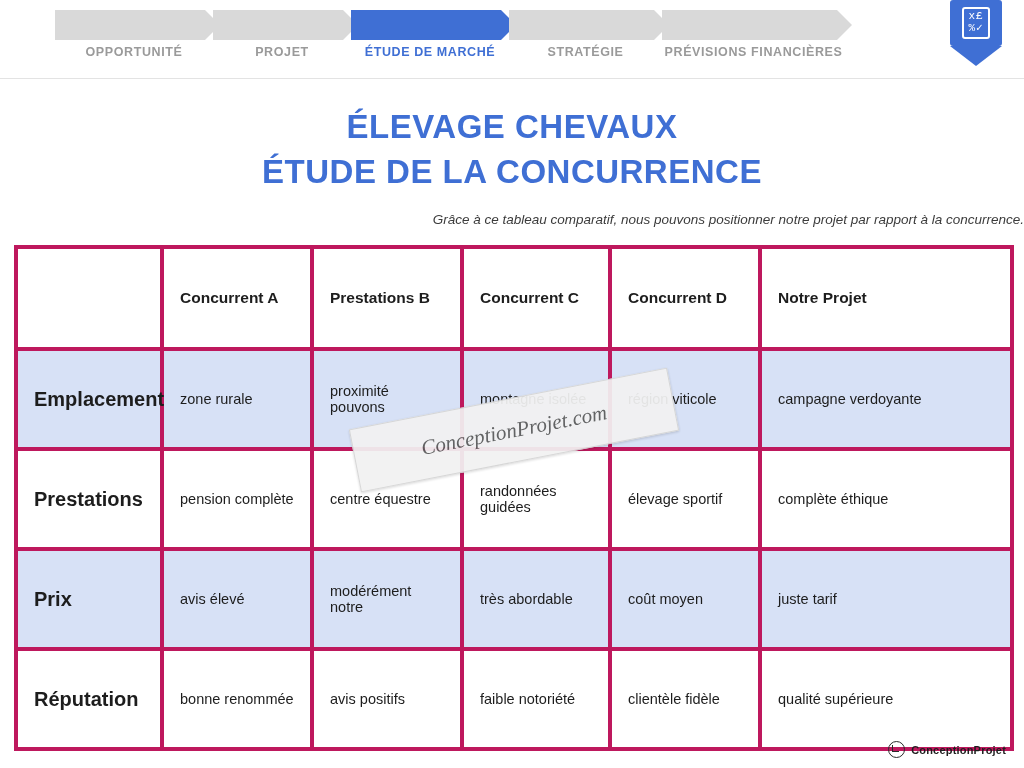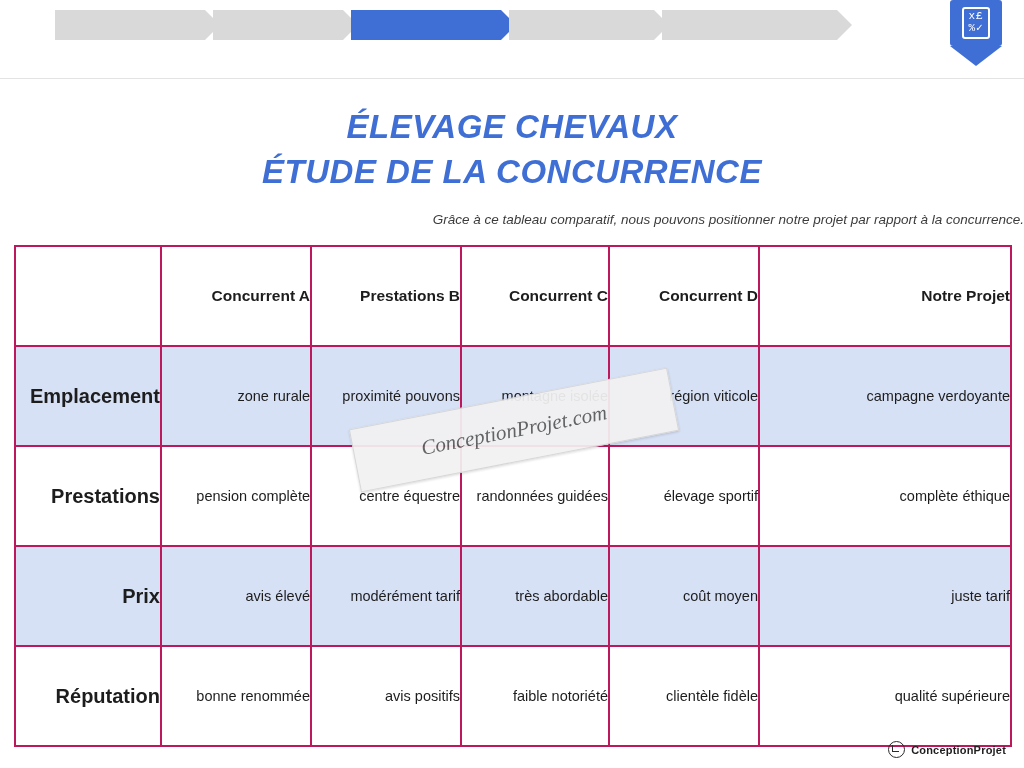--- a/index.html
+++ b/index.html
@@ -116,46 +116,45 @@
   .title-block {
     text-align: center;
     margin-top: 26px;
   }
   .title-line {
     color: #3f6fd4;
     font-size: 33px;
     font-weight: bold;
     letter-spacing: 0.5px;
     line-height: 1.35;
-    font-style: italic;
   }
   .subtitle {
     margin-top: 18px;
     text-align: right;
     font-style: italic;
     font-size: 13.5px;
     color: #3b3b3b;
   }
 
   
   .table-wrap {
     margin: 18px 14px 0 14px;
   }
   table.compare {
     width: 996px;
     border-collapse: collapse;
     table-layout: fixed;
   }
   table.compare th, table.compare td {
-    border: 2px solid #be185d;
-    text-align: right;
+    border: 4px solid #be185d;
+    text-align: left;
     vertical-align: middle;
     font-size: 14.5px;
     color: #1d1d1d;
-    padding: 6px 0;
+    padding: 6px 16px;
   }
   table.compare col.c0 { width: 146px; }
   table.compare col.c1 { width: 150px; }
   table.compare col.c2 { width: 150px; }
   table.compare col.c3 { width: 148px; }
   table.compare col.c4 { width: 150px; }
   table.compare col.c5 { width: 252px; }
 
   table.compare thead th {
     height: 86px;
@@ -229,20 +228,27 @@
 </head>
 <body>
 
 <div class="stepbar">
   <div class="chevrons">
     <div class="chev w1"></div>
     <div class="chev w2"></div>
     <div class="chev w3"></div>
     <div class="chev w4"></div>
     <div class="chev w5"></div>
+  </div>
+  <div class="steplabels">
+    <div class="steplabel sl1">OPPORTUNITÉ</div>
+    <div class="steplabel sl2">PROJET</div>
+    <div class="steplabel sl3 active">ÉTUDE DE MARCHÉ</div>
+    <div class="steplabel sl4">STRATÉGIE</div>
+    <div class="steplabel sl5">PRÉVISIONS FINANCIÈRES</div>
   </div>
 
   <div class="logo-mark">
     <div class="body">
       <div class="glyph">x£<br>%✓</div>
     </div>
     <div class="tail"></div>
   </div>
 </div>
 
@@ -285,21 +291,21 @@
         <td class="rowhead">Prestations</td>
         <td>pension complète</td>
         <td>centre équestre</td>
         <td>randonnées guidées</td>
         <td>élevage sportif</td>
         <td>complète éthique</td>
       </tr>
       <tr class="shaded">
         <td class="rowhead">Prix</td>
         <td>avis élevé</td>
-        <td>modérément tarif</td>
+        <td>modérément notre</td>
         <td>très abordable</td>
         <td>coût moyen</td>
         <td>juste tarif</td>
       </tr>
       <tr>
         <td class="rowhead">Réputation</td>
         <td>bonne renommée</td>
         <td>avis positifs</td>
         <td>faible notoriété</td>
         <td>clientèle fidèle</td>

